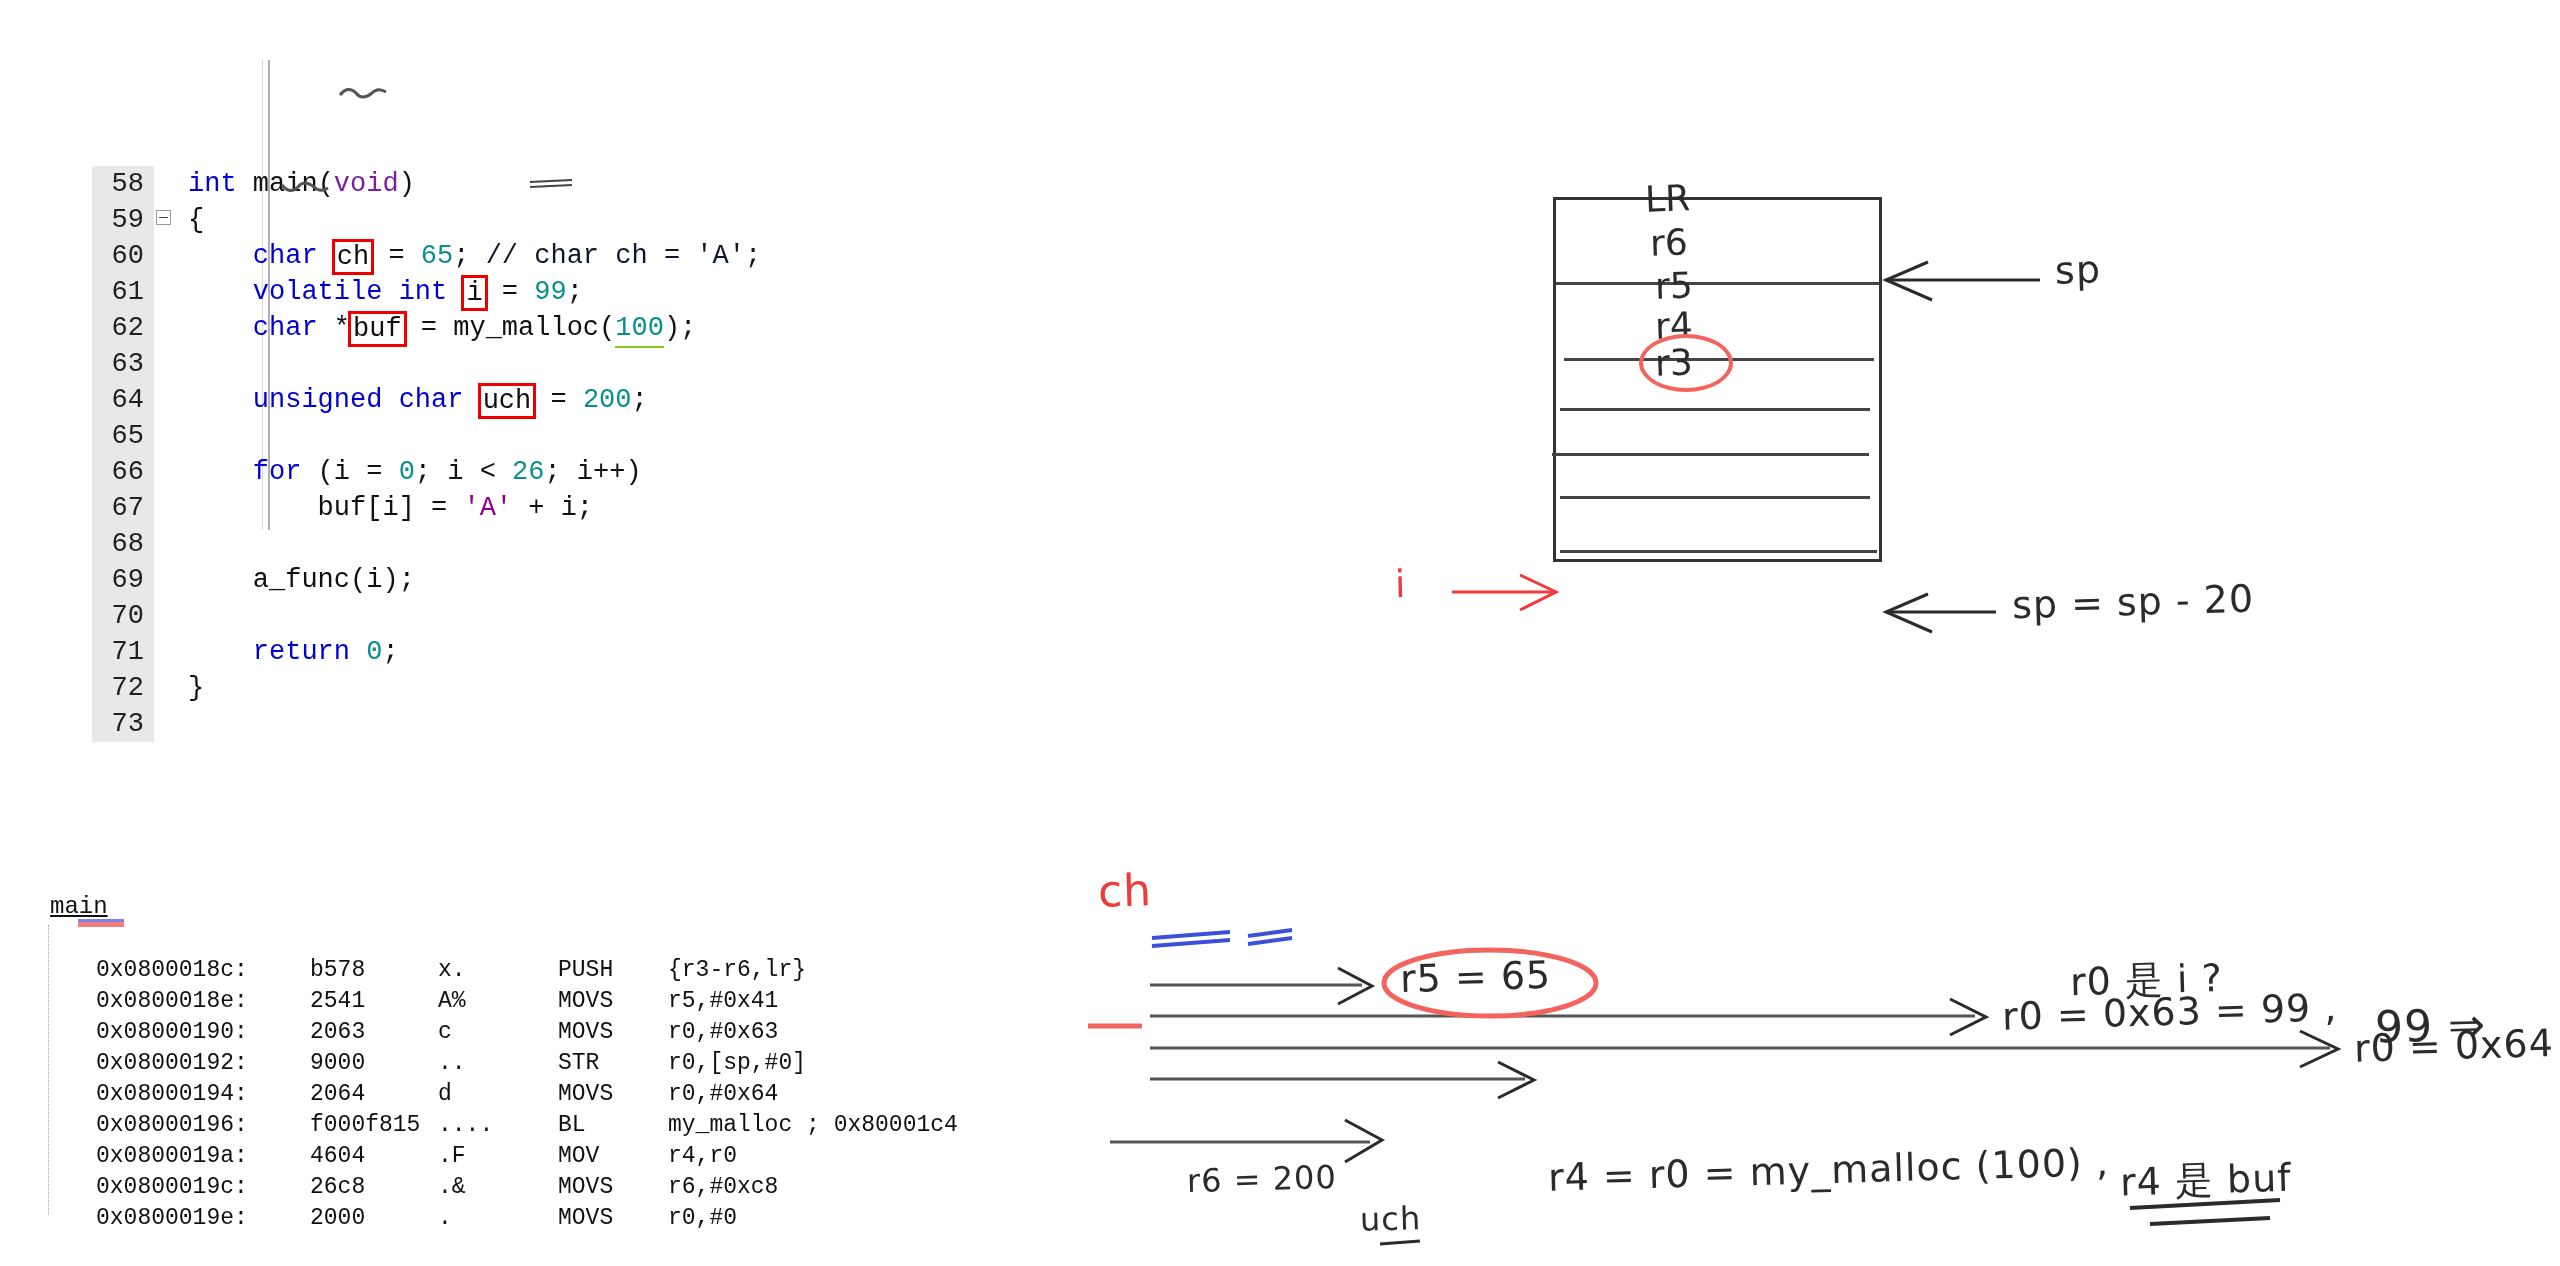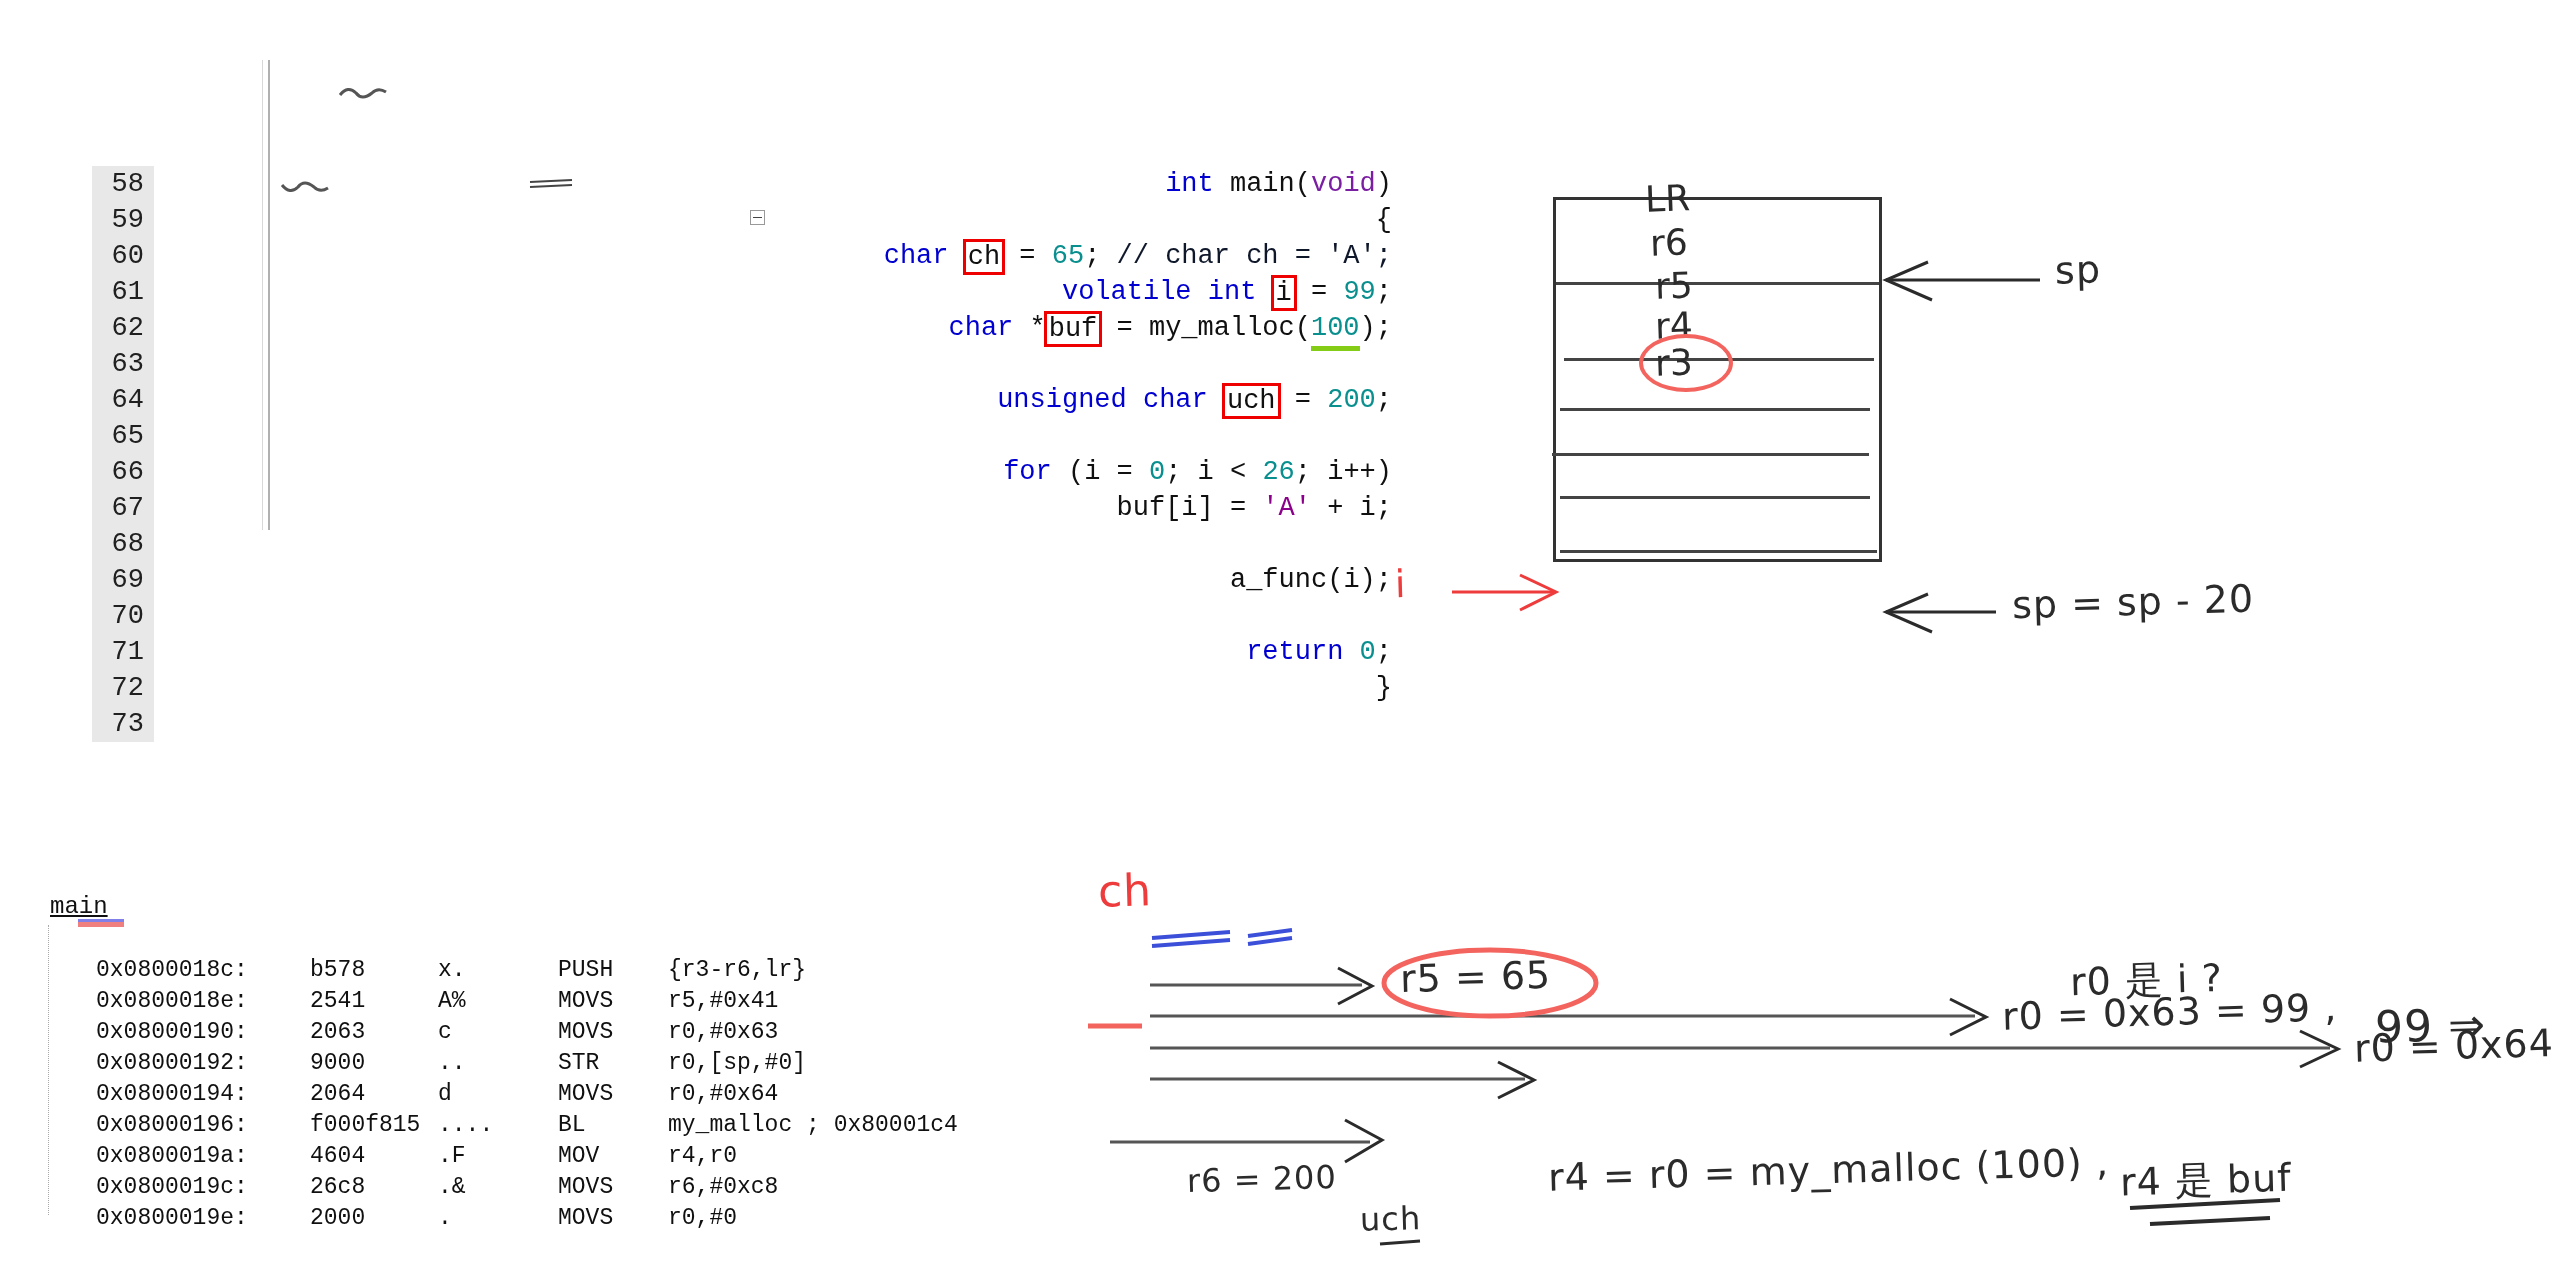--- a/index.html
+++ b/index.html
@@ -16,21 +16,21 @@
   
   #code-pane {
     position: absolute;
     left: 92px; top: 22px;
     width: 1300px;
     font-family: "Liberation Mono", monospace;
     font-size: 27px;
     line-height: 36px;
     white-space: pre;
   }
-  .code-row { position: relative; height: 36px; display: flex; align-items: center; justify-content: space-between; }
+  .code-row { position: relative; height: 36px; display: flex; align-items: center; }
   .gutter {
     width: 62px; min-width: 62px;
     background: #e8e8e8;
     color: #202020;
     text-align: right;
     padding-right: 10px;
     box-sizing: border-box;
     height: 36px;
     line-height: 36px;
     font-family: "Liberation Mono", monospace;
@@ -75,21 +75,21 @@
   .boxed {
     border: 3px solid #ee0000;
     padding: 0 2px;
     margin: 0 -2px;
     display: inline-block;
     line-height: 30px;
     position: relative;
     top: 1px;
   }
   .underline-wavy {
-    border-bottom: 5px solid #84cc16;
+    border-bottom: 2px solid #84cc16;
     display: inline-block;
   }
 
   
   #asm-pane {
     position: absolute;
     left: 46px; top: 893px;
     font-family: "Liberation Mono", monospace;
     font-size: 23px;
     line-height: 31px;

